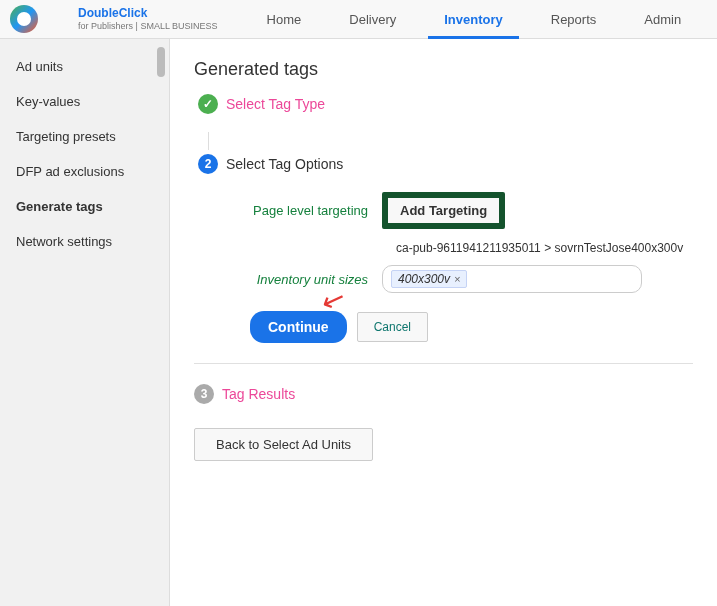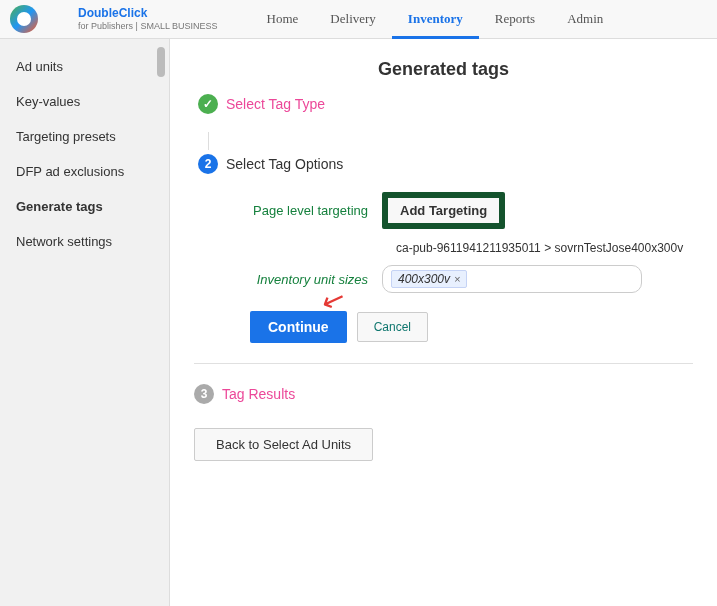--- a/index.html
+++ b/index.html
@@ -39,24 +39,23 @@
     }
     .logo-text {
       font-size: 11px;
       color: #555;
       line-height: 1.2;
     }
     .logo-text .brand { color: #1a73e8; font-weight: bold; font-size: 12px; }
     .logo-text .sub { color: #777; font-size: 9px; }
     .nav-links {
       display: flex;
-      align-items: center;
+      align-items: flex-start;
       height: 100%;
-      gap: 0;
-      font-family: Liberation Serif, serif;
+      gap: 16px;
     }
     .nav-item {
       padding: 0 16px;
       height: 39px;
       display: flex;
       align-items: center;
       cursor: pointer;
       color: #555;
       font-size: 13px;
       text-decoration: none;
@@ -114,24 +113,23 @@
     
     .main-content {
       flex: 1;
       background: white;
       padding: 20px 24px;
       overflow-y: auto;
     }
 
     .page-title {
       font-size: 18px;
-      font-weight: bold;
+      font-weight: normal;
       color: #333;
       margin-bottom: 14px;
-      text-align: center;
     }
 
     .step-row {
       display: flex;
       align-items: center;
       margin-bottom: 18px;
       padding-left: 4px;
     }
 
     .step-check {
@@ -272,21 +270,21 @@
     }
 
     .continue-btn {
       background: #1a73e8;
       color: white;
       border: none;
       padding: 8px 18px;
       font-size: 14px;
       font-weight: bold;
       cursor: pointer;
-      border-radius: 2px;
+      border-radius: 14px;
     }
 
     .cancel-btn {
       background: #f8f8f8;
       border: 1px solid #ccc;
       padding: 7px 16px;
       font-size: 12px;
       cursor: pointer;
       border-radius: 2px;
       color: #0f766e;

